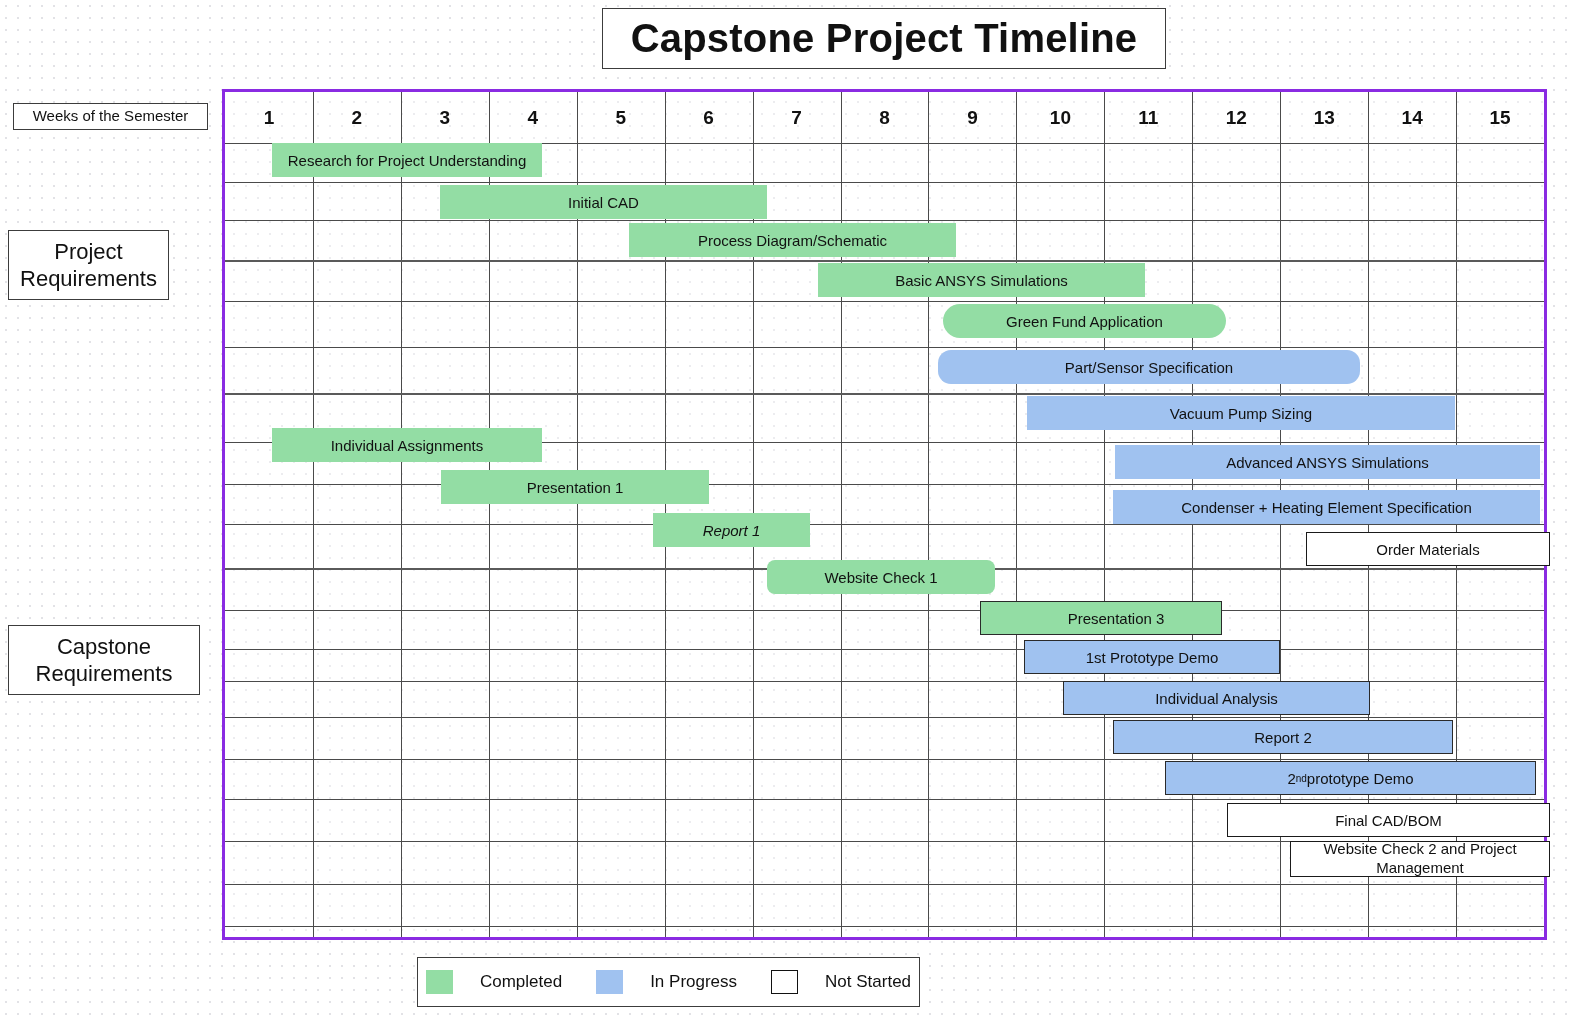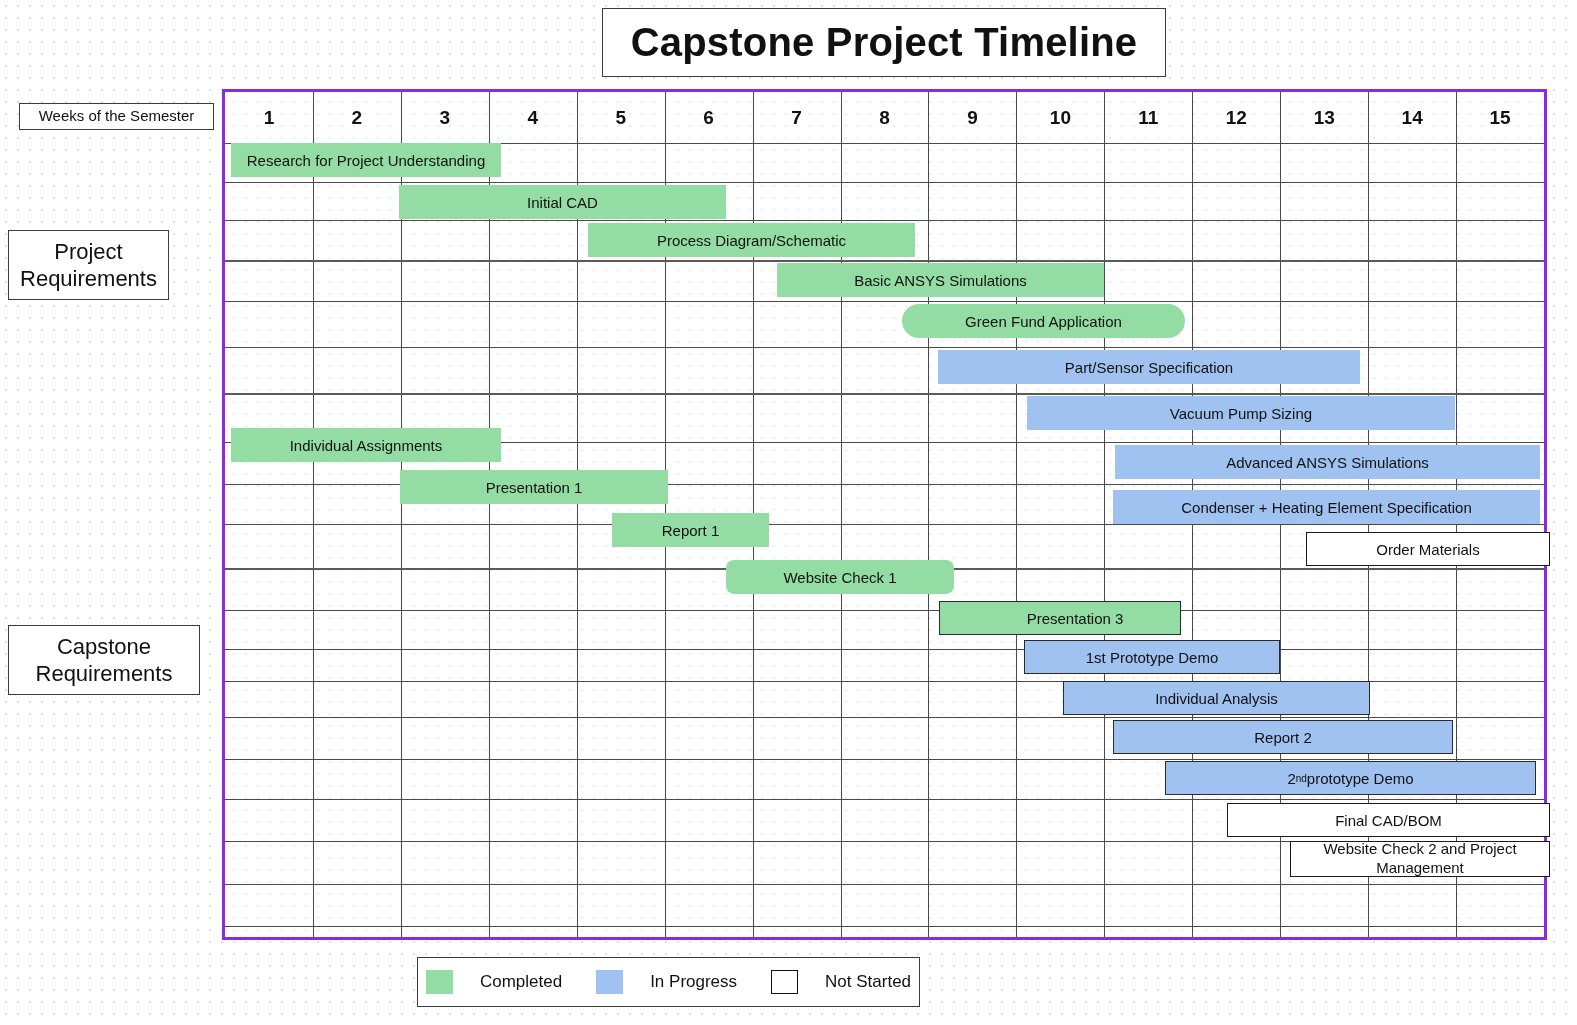--- a/index.html
+++ b/index.html
@@ -16,21 +16,21 @@
     height: 1025px;
     background-color: #ffffff;
     background-image: radial-gradient(circle, #e2e2e6 1px, transparent 1px);
     background-size: 12px 12px;
   }
 
   
   #title-box {
     position: absolute;
     left: 602px; top: 8px;
-    width: 564px; height: 69px;
+    width: 564px; height: 61px;
     background: #ffffff;
     border: 1.5px solid #3c3c3c;
     display: flex; align-items: center; justify-content: center;
   }
   #title-text {
     font-size: 40px;
     font-weight: bold;
     color: #111111;
     letter-spacing: 0.2px;
     white-space: nowrap;
@@ -40,21 +40,21 @@
   .side-label {
     position: absolute;
     background: #ffffff;
     border: 1.6px solid #3c3c3c;
     display: flex; align-items: center; justify-content: center;
     text-align: center;
     color: #111111;
     line-height: 1.25;
   }
   #weeks-label {
-    left: 19px; top: 103px;
+    left: 13px; top: 103px;
     width: 195px; height: 27px;
     font-size: 15px;
   }
   #project-req-label {
     left: 8px; top: 230px;
     width: 161px; height: 70px;
     font-size: 22px;
   }
   #capstone-req-label {
     left: 8px; top: 625px;
@@ -115,21 +115,21 @@
     position: absolute;
     height: 34px;
     display: flex;
     align-items: center;
     justify-content: center;
     font-size: 15px;
     color: #111111;
     white-space: nowrap;
     padding: 0 6px;
   }
-  .bar.done       { background: #93DDA4; }
+  .bar.done       { background: #93DDA4; margin-left: 41px; }
   .bar.progress   { background: #A0C2F0; }
   .bar.notstarted { background: #ffffff; border: 1.5px solid #1a1a1a; }
   .bar.outlined   { border: 1.8px solid #2a2a2a; }
   .bar.two-line   { height: 36px; line-height: 1.25; white-space: normal; text-align: center; }
 
   .bar sup { font-size: 10px; vertical-align: super; }
 
   
   #legend {
     position: absolute;
@@ -241,36 +241,36 @@
         </div>
         <div class="bar done" title="Process Diagram/Schematic" style="left: 363px; width: 327px; top: 131px;">
           <span>Process Diagram/Schematic</span>
         </div>
         <div class="bar done" title="Basic ANSYS Simulations" style="left: 552px; width: 327px; top: 171px;">
           <span>Basic ANSYS Simulations</span>
         </div>
         <div class="bar done" title="Green Fund Application" style="left: 677px; width: 283px; top: 212px; border-radius: 17px;">
           <span>Green Fund Application</span>
         </div>
-        <div class="bar progress" title="Part/Sensor Specification" style="left: 713px; width: 422px; top: 258px;">
+        <div class="bar progress" title="Part/Sensor Specification" style="left: 713px; width: 422px; top: 258px; border-radius: 13px;">
           <span>Part/Sensor Specification</span>
         </div>
         <div class="bar progress" title="Vacuum Pump Sizing" style="left: 802px; width: 428px; top: 304px;">
           <span>Vacuum Pump Sizing</span>
         </div>
         <div class="bar progress" title="Advanced ANSYS Simulations" style="left: 890px; width: 425px; top: 353px;">
           <span>Advanced ANSYS Simulations</span>
         </div>
         <div class="bar done" title="Individual Assignments" style="left: 6px; width: 270px; top: 336px;">
           <span>Individual Assignments</span>
         </div>
         <div class="bar done" title="Presentation 1" style="left: 175px; width: 268px; top: 378px;">
           <span>Presentation 1</span>
         </div>
-        <div class="bar done" title="Report 1" style="left: 387px; width: 157px; top: 421px;">
+        <div class="bar done" title="Report 1" style="left: 387px; width: 157px; top: 421px; font-style: italic;">
           <span>Report 1</span>
         </div>
         <div class="bar progress" title="Condenser + Heating Element Specification" style="left: 888px; width: 427px; top: 398px;">
           <span>Condenser + Heating Element Specification</span>
         </div>
         <div class="bar done" title="Website Check 1" style="left: 501px; width: 228px; top: 468px; border-radius: 8px;">
           <span>Website Check 1</span>
         </div>
         <div class="bar notstarted" title="Order Materials" style="left: 1081px; width: 244px; top: 440px;">
           <span>Order Materials</span>

